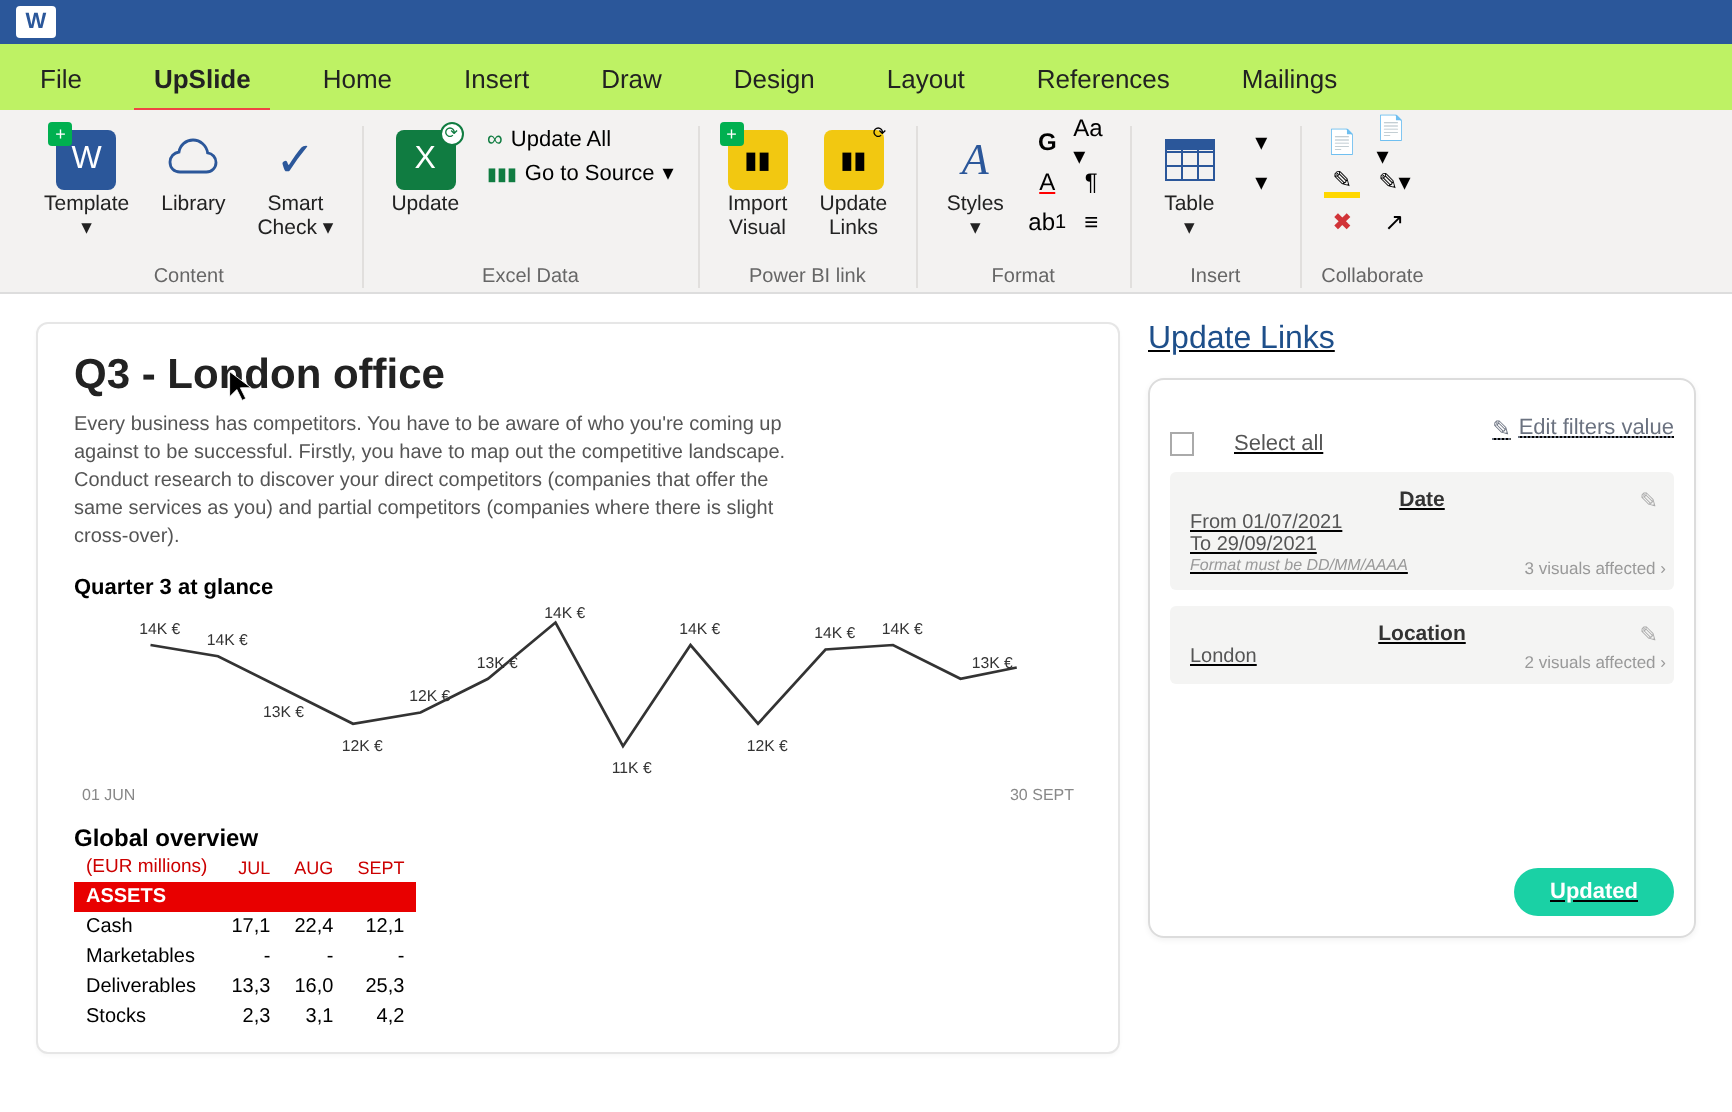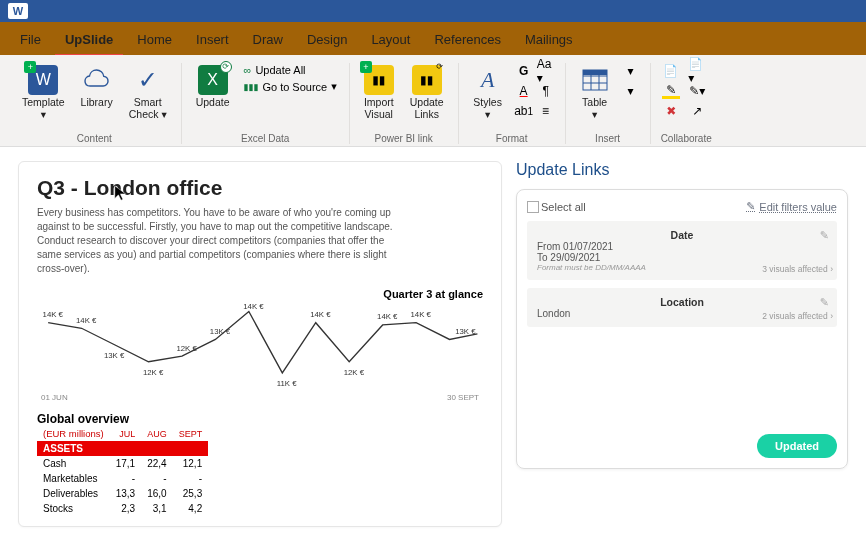--- a/index.html
+++ b/index.html
@@ -1,21 +1,21 @@
 <!DOCTYPE html>
 <html><head>
 <meta charset="utf-8">
 <style>
   * { box-sizing: border-box; margin: 0; padding: 0; }
   body { font-family: "Segoe UI", Arial, sans-serif; font-size: 12px; background: #fff; width: 866px; height: 556px; overflow: hidden; }
   
   .titlebar { background: #2b579a; height: 22px; display: flex; align-items: center; padding-left: 8px; }
   .word-badge { width: 20px; height: 16px; background: #fff; border-radius: 2px; display: flex; align-items: center; justify-content: center; color: #2b579a; font-weight: bold; font-size: 11px; }
   
-  .tabs { display: flex; gap: 4px; padding: 6px 10px 0 10px; background: #a16207; font-size: 13px; }
+  .tabs { display: flex; gap: 16px; padding: 6px 10px 0 10px; background: #bef264; font-size: 13px; }
   .tab { padding: 4px 10px 6px 10px; cursor: pointer; border-bottom: 2px solid transparent; color: #222; }
   .tab.active { font-weight: 600; border-bottom: 1px solid #ef4444; }
   
   .ribbon { background: #f3f2f1; display: flex; padding: 8px 8px 2px 8px; border-bottom: 1px solid #ddd; }
   .group { display: flex; flex-direction: column; align-items: center; padding: 0 10px; border-right: 1px solid #e1dfdd; }
   .group:last-child { border-right: none; }
   .group-items { display: flex; align-items: flex-start; gap: 8px; min-height: 68px; }
   .group-label { font-size: 10px; color: #666; margin-top: 2px; }
   .big-btn { display: flex; flex-direction: column; align-items: center; gap: 2px; cursor: pointer; padding: 2px 4px; }
   .big-btn-icon { width: 30px; height: 30px; border-radius: 4px; display: flex; align-items: center; justify-content: center; font-size: 16px; }
@@ -30,36 +30,36 @@
   .body-area { display:flex; padding: 14px 18px; gap: 14px; }
   
   .doc-panel { flex: 1; border: 1px solid #e6e6e6; border-radius: 6px; padding: 14px 18px 10px 18px; background: #fff; box-shadow: 0 1px 2px rgba(0,0,0,.03); position:relative; }
   .doc-title { font-size: 21px; font-weight: 700; color: #222; margin-bottom: 6px; }
   .doc-para { font-size: 10px; color: #555; line-height: 1.4; max-width: 370px; }
   .cursor-arrow { position:absolute; left:94px; top:22px; font-size:18px; color:#000; pointer-events:none; }
   .cursor-arrow svg { width:18px; height:18px; }
 
   
   .chart-box { margin-top: 12px; }
-  .chart-title { text-align: right; font-size: 11px; font-weight: 600; }
+  .chart-title { text-align: left; font-size: 11px; font-weight: 600; }
   .chart-svg { width: 100%; height: 90px; }
   .xaxis { display:flex; justify-content:space-between; font-size:8px; color:#888; padding:0 4px; }
 
   
   .overview-title { font-size: 12px; font-weight: 700; margin-top: 10px; }
   .units { font-size: 9.5px; color: #c00; margin: 4px 0 2px 0; }
   table.fin { border-collapse: collapse; font-size: 10px; }
   table.fin th, table.fin td { padding: 2px 6px; text-align: right; }
   table.fin td:first-child, table.fin th:first-child { text-align: left; }
   .assets-hdr { background: #e80000; color: #fff; font-weight: 700; padding: 2px 6px; }
   .total-row { background: #f8b4b4; font-weight: 600; }
   .col-hdr { color:#c00; font-size:9px; font-weight:400; }
 
   
-  .side-area { width: 332px; }
+  .side-area { width: 274px; text-decoration: underline; }
   .side-title { font-size: 16px; color: #1e4f8a; margin-bottom: 10px; }
   .side-panel { border: 1px solid #dcdcdc; border-radius: 8px; padding: 10px; min-height: 280px; display:flex; flex-direction:column; box-shadow: 0 1px 3px rgba(0,0,0,.06); }
   .panel-top { display:flex; justify-content:space-between; align-items:center; font-size:11px; color:#555; margin-bottom:8px; }
   .edit-link { color:#6b7280; text-decoration: underline dotted; cursor:pointer; display:flex; align-items:center; gap:4px; }
   .checkbox { width:12px; height:12px; border:1px solid #aaa; display:inline-block; }
   .filter-card { background:#f4f4f3; border-radius:3px; padding:8px 10px; font-size:10px; color:#555; margin-bottom:8px; position:relative; }
   .filter-card .lbl { font-weight:600; font-size:10.5px; color:#333;text-align:center; }
   .filter-card .note { font-size:8px; font-style:italic; color:#999; }
   .filter-card .affected { position:absolute; right:4px; bottom:6px; font-size:8.5px; color:#999; }
   .pen { position:absolute; right:8px; top:8px; color:#aaa; font-size:11px; }
@@ -278,21 +278,21 @@
         <td>4,2</td>
       </tr>
     </tbody>
       </table>
   </div>
 
   <div class="side-area">
     <div class="side-title">Update Links</div>
     <div class="side-panel">
       <div class="panel-top">
-        <label style="display:flex;align-items:center;gap:2px;cursor:pointer;">
+        <label style="display:flex;align-items:center;gap:20px;cursor:pointer;margin-top:16px;">
           <span class="checkbox"></span>
           <span>Select all</span>
         </label>
         <span class="edit-link">
           <span>✎</span>
           <span>Edit filters value</span>
         </span>
       </div>
 
       <div class="filter-card">

